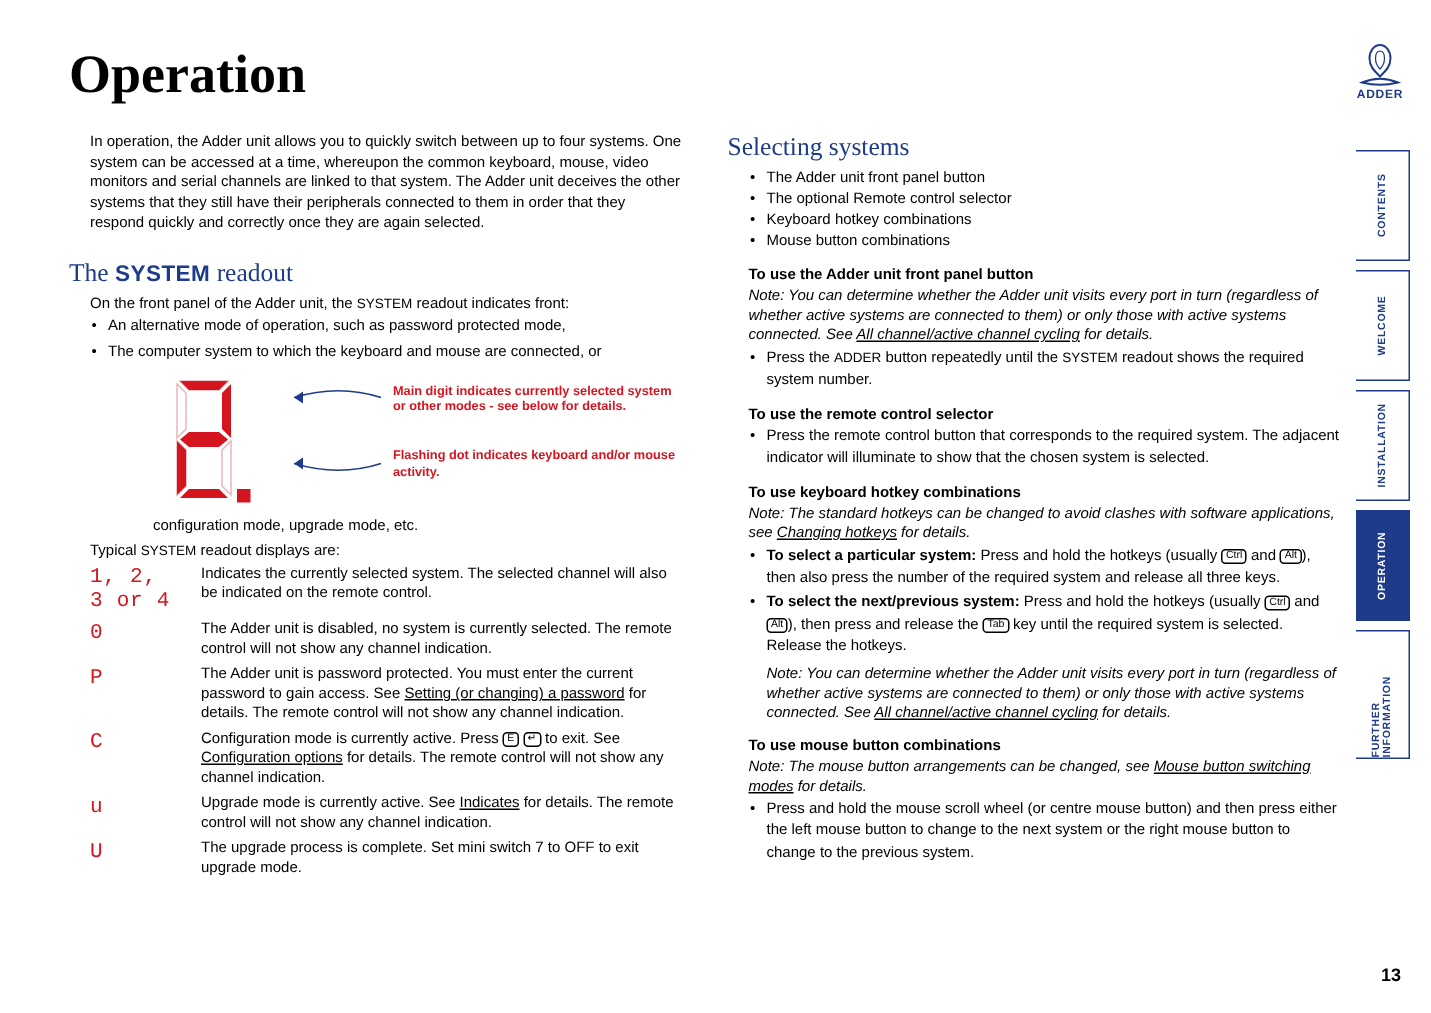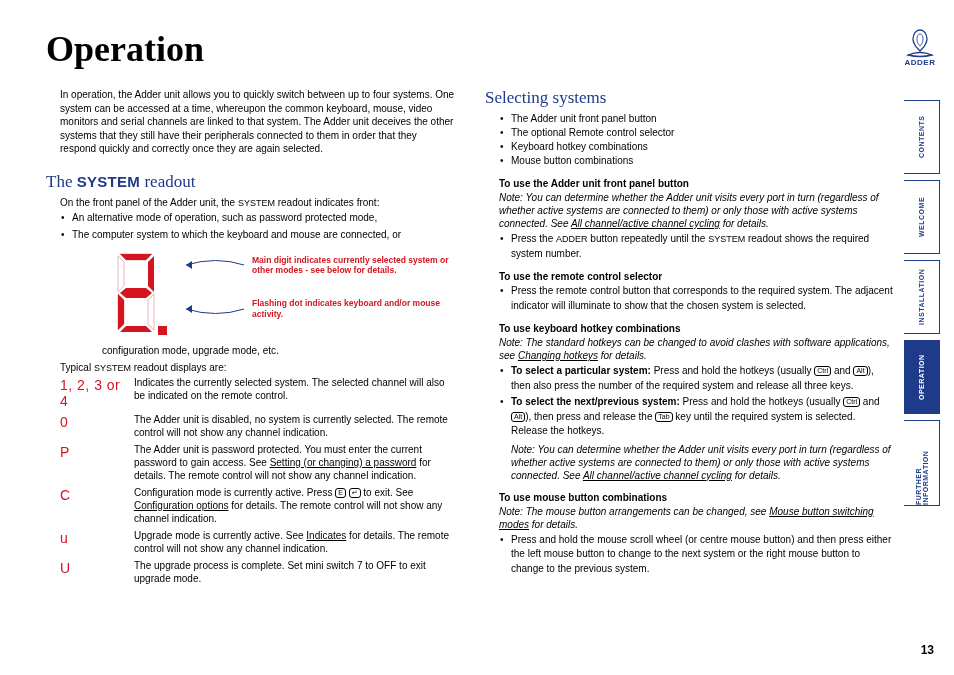--- a/index.html
+++ b/index.html
@@ -86,21 +86,21 @@
   }
   h2 .smallcaps { font-variant: small-caps; font-family: Arial; font-weight: bold; font-size: 15px; letter-spacing: 0.3px; }
   .body-text { font-size: 10px; line-height: 1.35; padding-left: 14px; }
   ul.bullets { list-style: none; padding-left: 26px; margin: 2px 0 4px 0; }
   ul.bullets li { position: relative; font-size: 10px; line-height: 1.45; margin-bottom: 2px; }
   ul.bullets li::before { content: "•"; position: absolute; left: -11px; top: 0; }
   ul.bullets.compact li { margin-bottom: 0; line-height: 1.4; }
   .readout-diagram {
     display: flex;
     align-items: center;
-    gap: 14px;
+    gap: 24px;
     padding-left: 60px;
     margin: 6px 0 4px 0;
   }
   .seven-seg {
     width: 66px;
     height: 92px;
     position: relative;
   }
   .callouts { flex: 1; }
   .callout-line {
@@ -149,21 +149,21 @@
     border-radius: 3px;
     font-size: 7px;
     padding: 0px 2px;
     line-height: 1.2;
     vertical-align: 1px;
     font-style: normal;
     font-weight: normal;
   }
   .smallcaps2 { font-variant: small-caps; font-size: 9px; }
   .pagenum { position: absolute; bottom: 18px; right: 20px; font-size: 12px; font-weight: bold; }
-  .seg { font-family: Liberation Sans, sans-serif; }
+  .seg { font-family: Liberation Mono, monospace; }
 </style>
 </head>
 <body>
 
 <div class="page">
 
   <div class="logo">
     <svg width="36" height="30" viewBox="0 0 36 30">
       <path d="M 18 2 C 14 2 11 6 11 11 C 11 16 14 19 17 22 L 18 23 L 19 22 C 22 19 25 16 25 11 C 25 6 22 2 18 2 Z" fill="none" stroke="#1d3b89" stroke-width="1.3"></path>
       <path d="M 15 11 C 15 8 16 6 18 6 C 20 6 21 8 21 11 C 21 14 20 16 18 18 C 16 16 15 14 15 11 Z" fill="none" stroke="#1d3b89" stroke-width="0.8"></path>

